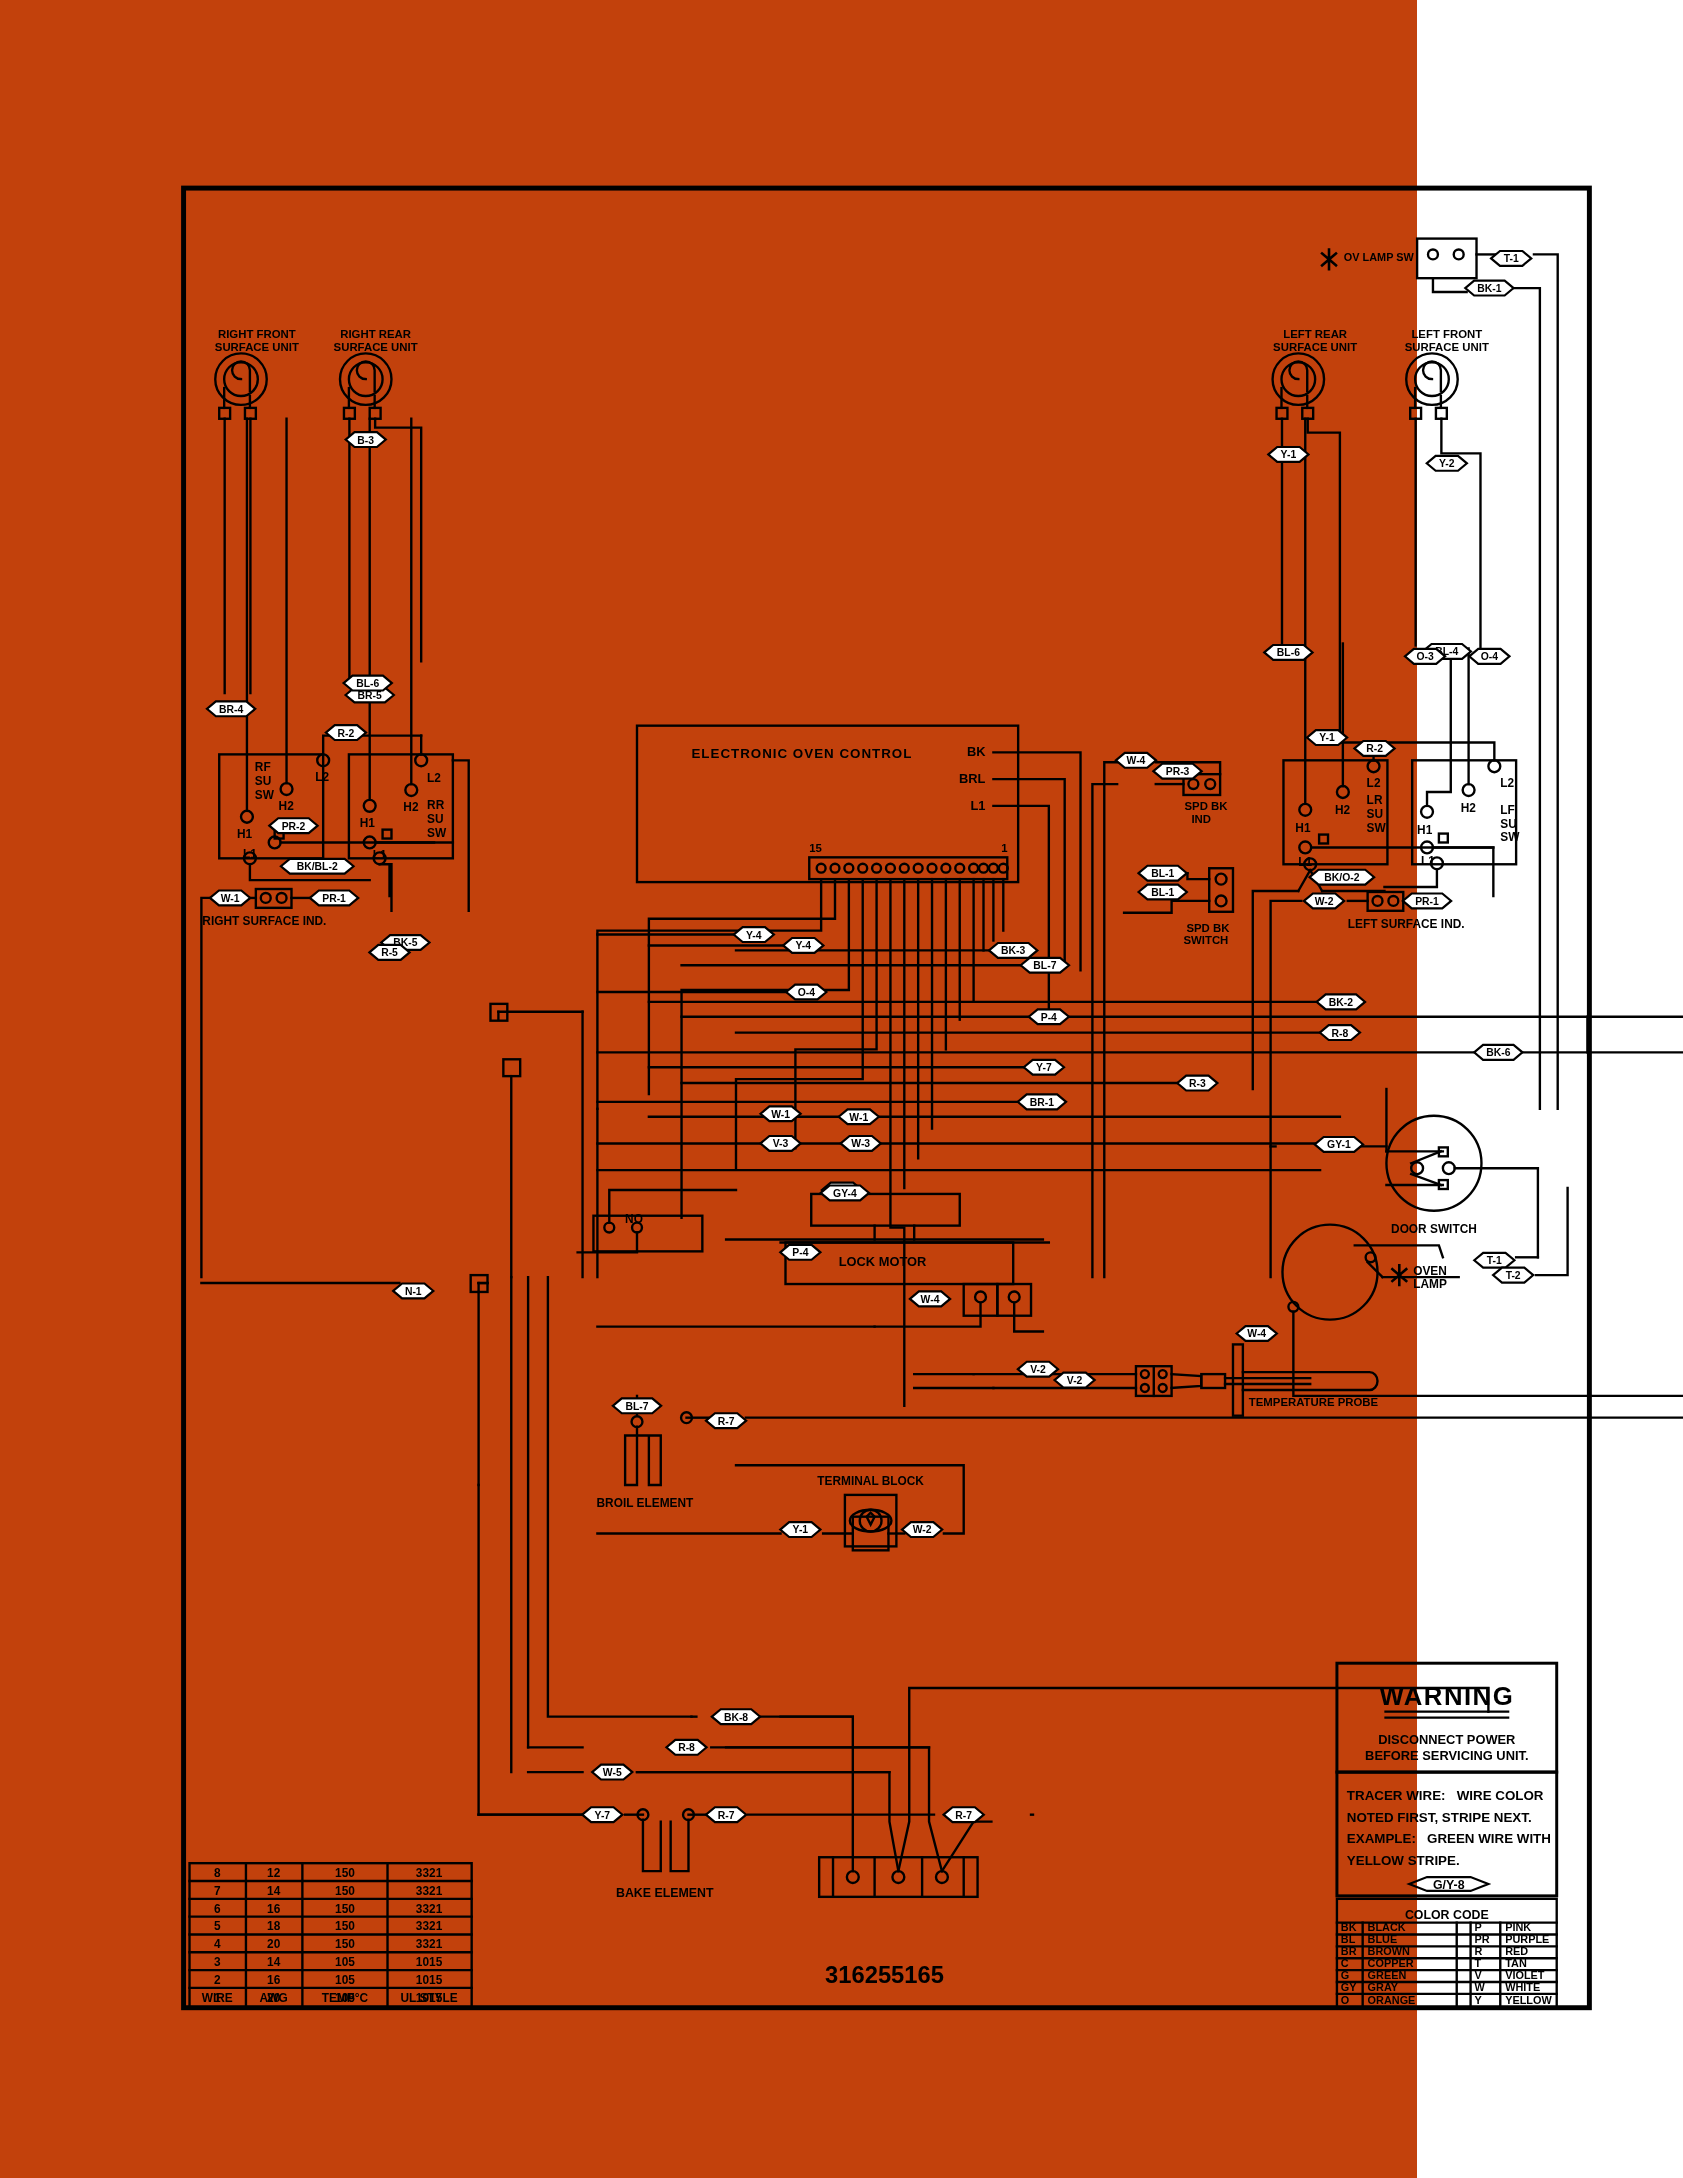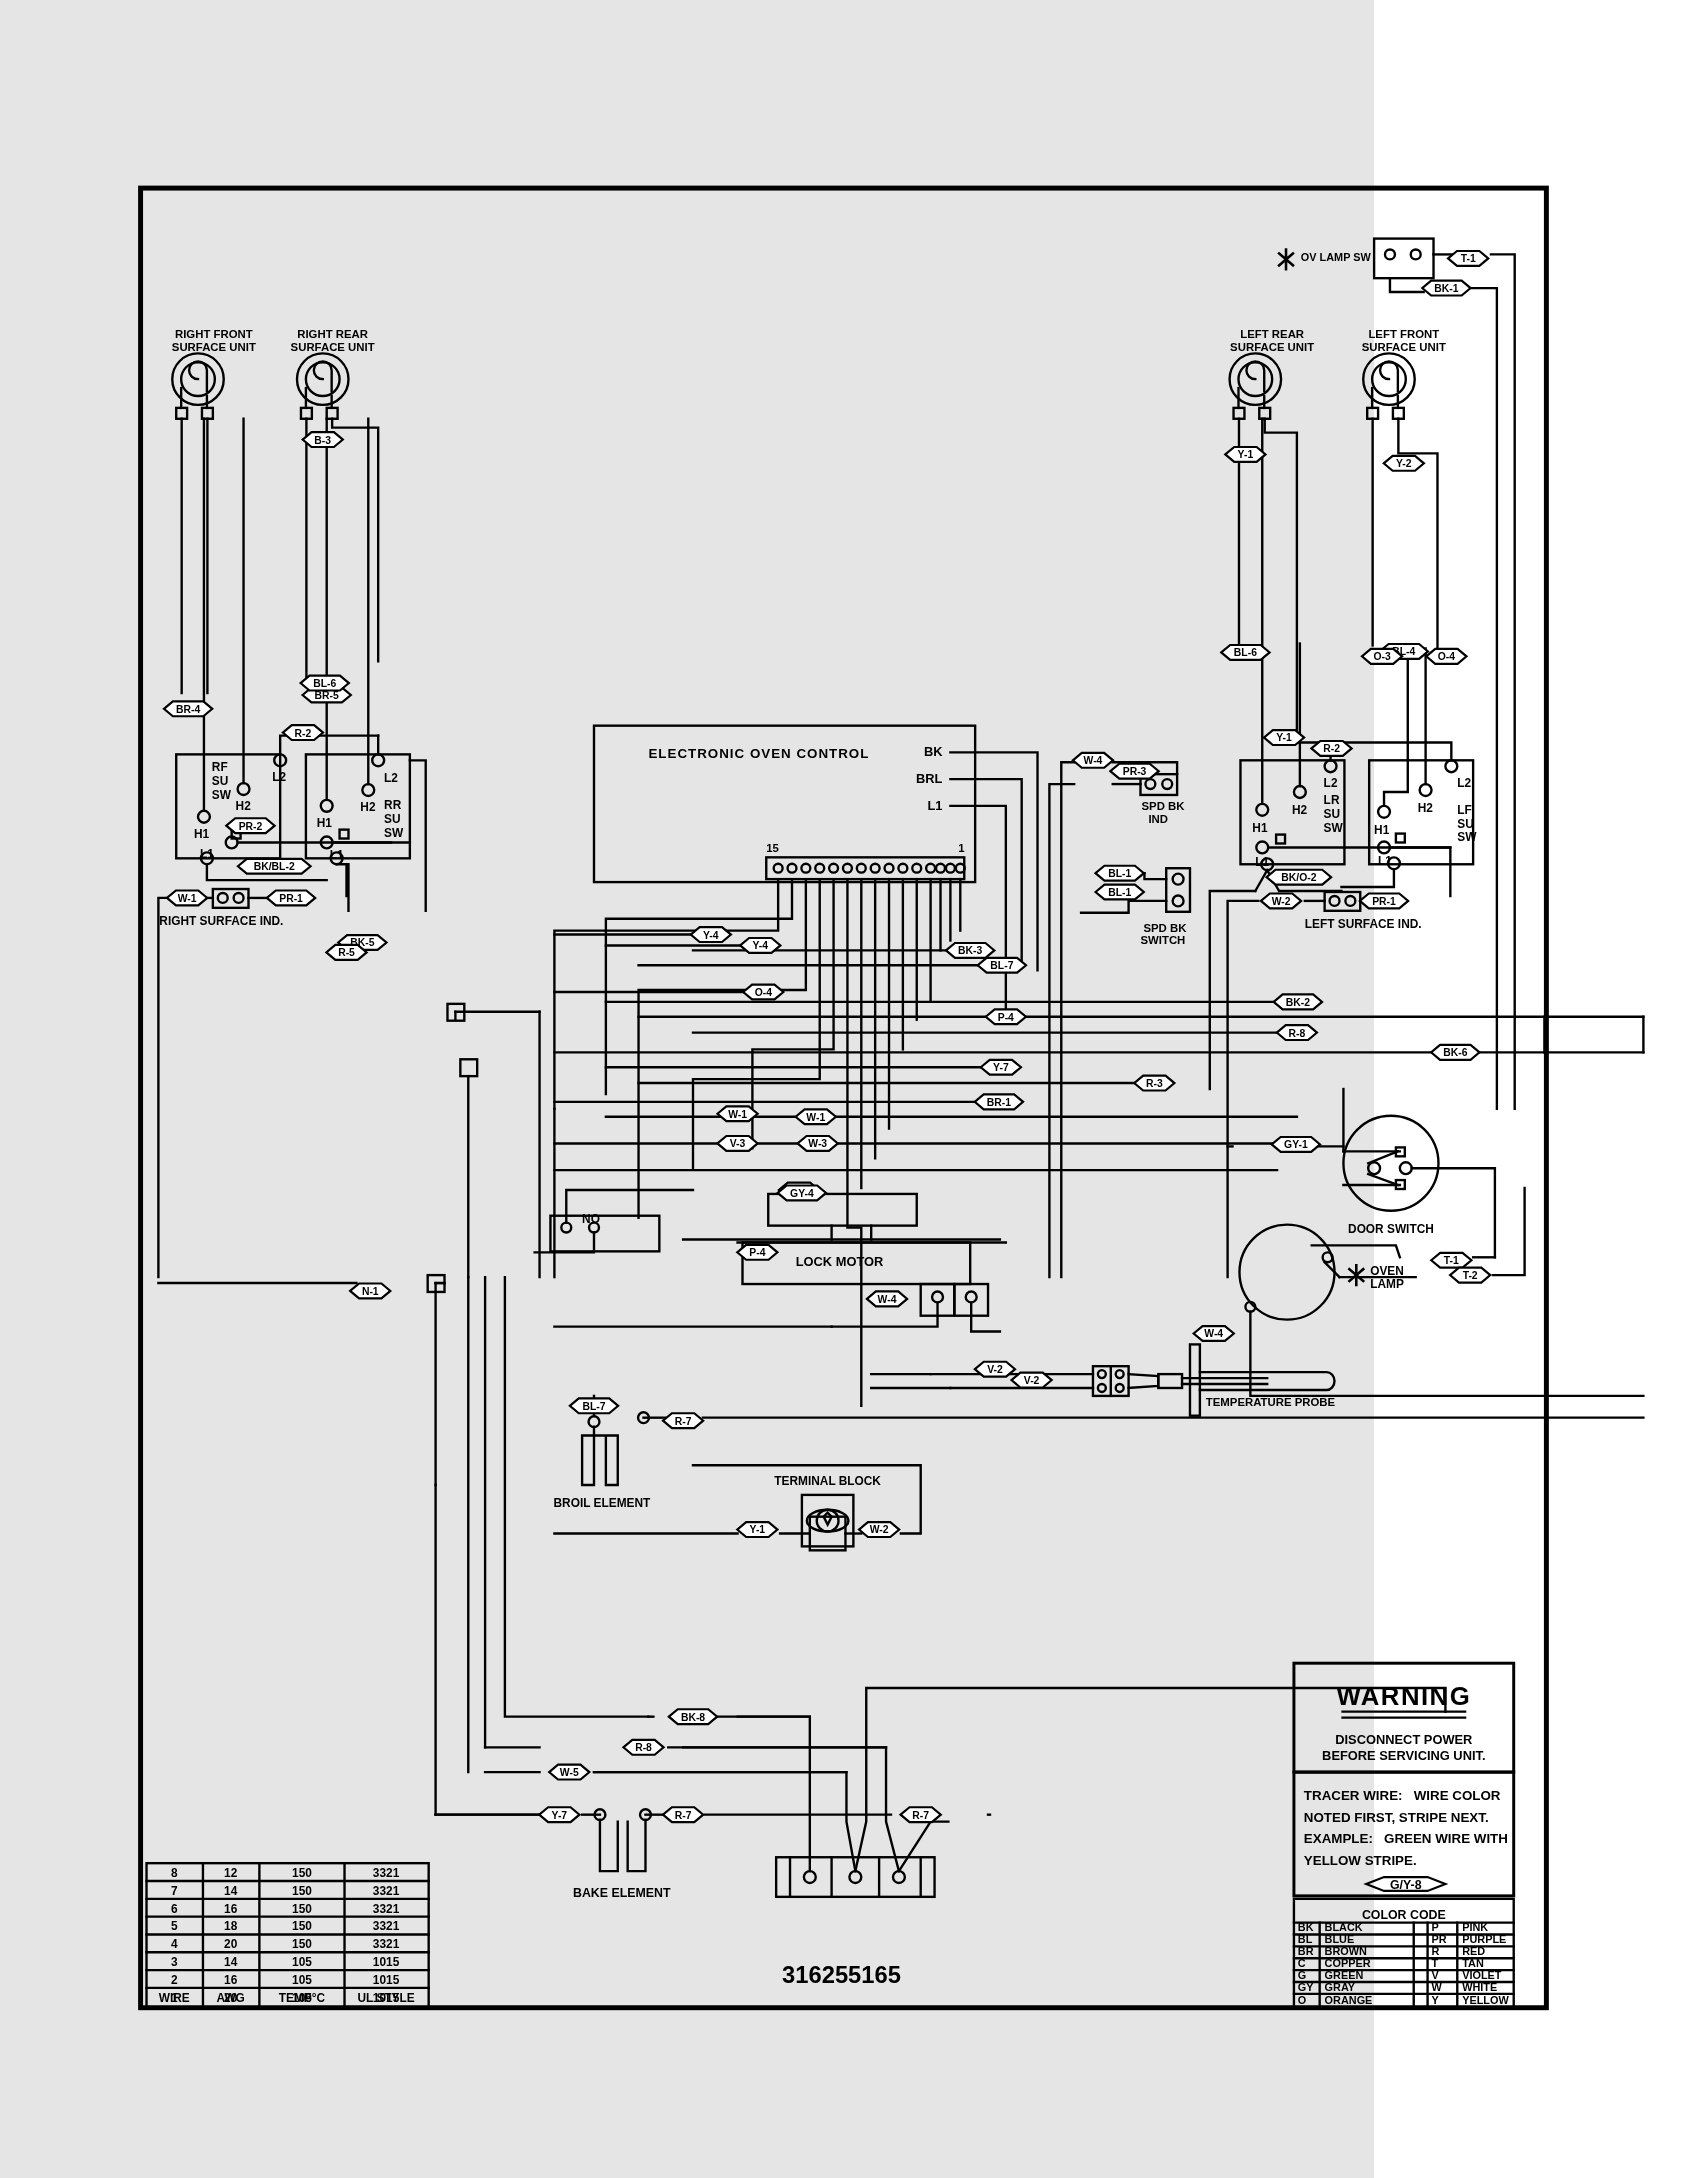--- a/index.html
+++ b/index.html
@@ -1,17 +1,17 @@
 <!DOCTYPE html>
 <html><head>
 <meta charset="utf-8">
 <style>
   html,body{margin:0;padding:0;background:#ffffff;}
   body{width:1683px;height:2178px;font-family:"Liberation Sans",sans-serif;}
-  #sheet{position:relative;width:1374px;height:2178px;background:#e5e5e5;}
+  #sheet{position:relative;width:1374px;height:2178px;background:#c2410c;padding-left:43px;}
   svg{display:block;}
   .lbl{font-family:"Liberation Sans",sans-serif;font-weight:bold;fill:#000;}
   text{white-space:pre;}
 </style>
 </head>
 <body>
 
 <div id="sheet">
 <svg id="diagram" width="1683" height="2178" viewBox="0 0 1700 2200" stroke="#000" fill="none" stroke-width="2.4" stroke-linecap="square">
 

